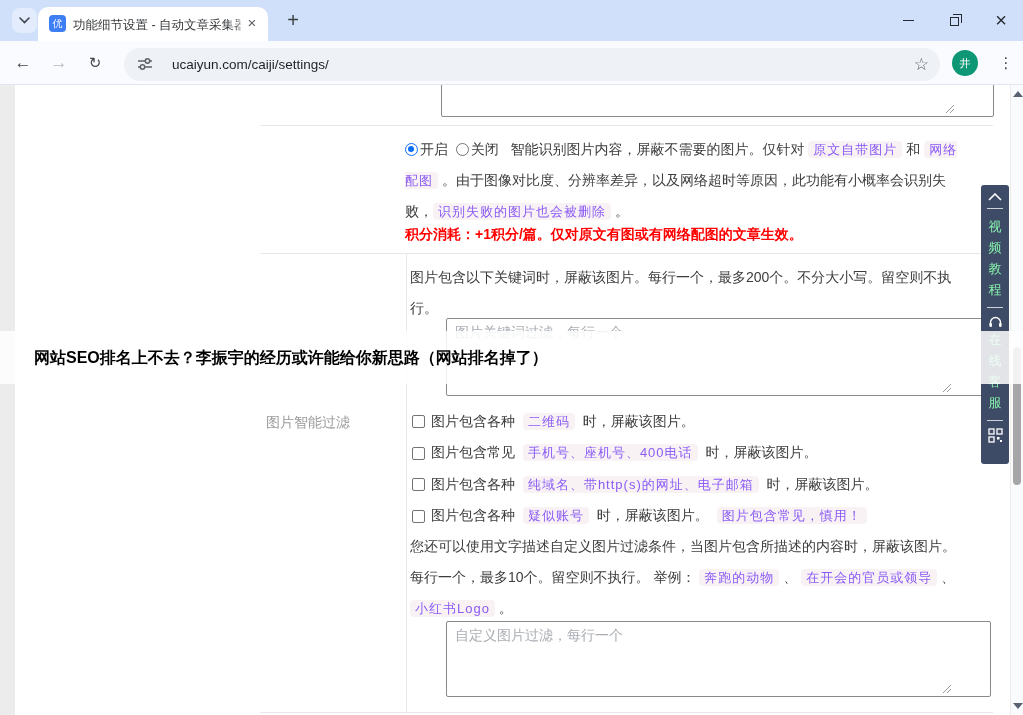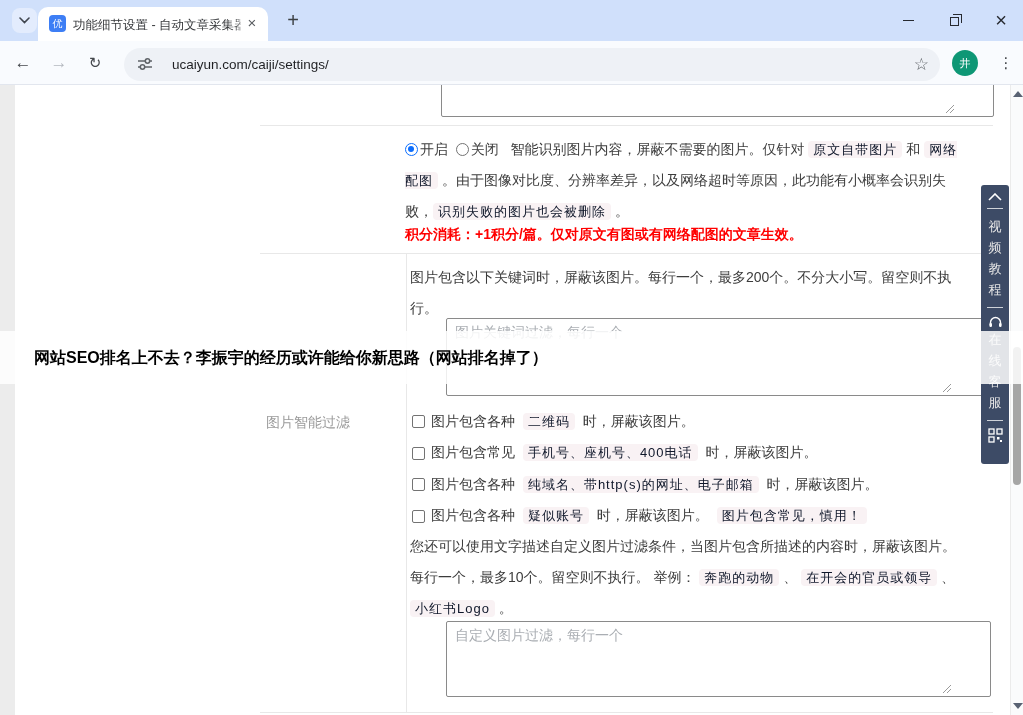--- a/index.html
+++ b/index.html
@@ -42,36 +42,36 @@
   .viewport { position:absolute; left:0; top:85px; width:1010px; height:630px; background:#ffffff; overflow:hidden; }
   .gutter { position:absolute; left:0; top:0; width:15px; height:630px; background:#ececec; }
   .hr { position:absolute; left:260px; width:733px; border-top:1px solid #e8e8e8; }
   .vdiv { position:absolute; left:406px; top:168px; width:0; height:459px; border-left:1px solid #e8e8e8; }
 
   textarea { position:absolute; border:1px solid #8a8a8a; border-radius:2px; resize:none; outline:none; font-family:inherit; font-size:14px; color:#333; padding:5px 8px; background:#fff;margin-left:36px; }
   textarea::placeholder { color:#aaaeb3; }
   .grip { position:absolute; width:10px; height:10px; background:repeating-linear-gradient(135deg, transparent 0 2px, #9a9a9a 2px 3px); clip-path:polygon(100% 0, 100% 100%, 0 100%); }
 
   .ptext { position:absolute; font-size:14px; line-height:31px; color:#3c3c3c; }
-  .code { color:#0f172a; background:#f9f2f4; padding:1px 5px; border-radius:4px; font-size:13px; letter-spacing:1px;text-align:center; }
+  .code { color:#8b5cf6; background:#f9f2f4; padding:1px 5px; border-radius:4px; font-size:13px; letter-spacing:1px;text-align:center; }
   .rednote { position:absolute; font-size:14px; line-height:31px; color:#ff0000; font-weight:600; }
   .rowlabel { position:absolute; left:255px; top:329px; width:95px; text-align:right; font-size:14px; color:#9b9b9b; }
 
   .radio { display:inline-block; width:13px; height:13px; border-radius:50%; vertical-align:-2px; margin-right:2px; position:relative; }
   .radio.on { border:1.5px solid #0d6efd; }
   .radio.on::after { content:""; position:absolute; left:2px; top:2px; width:6px; height:6px; border-radius:50%; background:#0d6efd; }
   .radio.off { border:1.5px solid #737373; }
   .cbx { display:inline-block; width:13px; height:13px; border:1.5px solid #737373; border-radius:2px; background:#fff; margin-right:3px; vertical-align:-2px; flex:0 0 13px; }
   .cbxrow { display:flex; align-items:center; height:31.5px; font-size:14px; color:#3c3c3c; white-space:nowrap; }
   .cbxrow span { margin:16px 2px; }
 
   
   .floatbar { position:absolute; left:981px; top:185px; width:28px; height:279px; background:#3d4b66; border-radius:3px; display:flex; flex-direction:column; align-items:center; padding-top:8px; z-index:4; }
   .fb-div { width:16px; border-top:1px solid rgba(255,255,255,0.75); margin:7px 0; }
-  .vtext { width:14px; text-align:center; font-size:13px; line-height:21px; color:#e5e5e5; word-break:break-all; cursor:pointer; }
+  .vtext { width:14px; text-align:center; font-size:13px; line-height:21px; color:#86efac; word-break:break-all; cursor:pointer; }
 
   
   .scrollbar { position:absolute; left:1010px; top:85px; width:13px; height:630px; background:#fafbfc; border-left:1px solid #ebebeb; z-index:3; }
   .sb-up, .sb-down { position:absolute; left:2px; width:0; height:0; border-left:5px solid transparent; border-right:5px solid transparent; cursor:pointer; }
   .sb-up { top:6px; border-bottom:6px solid #596273; }
   .sb-down { bottom:6px; border-top:6px solid #596273; }
   .sb-thumb { position:absolute; left:2px; top:262px; width:8px; height:138px; background:#a6a6a6; border-radius:4px; cursor:pointer; }
 
   
   .band { position:absolute; left:0; top:331px; width:1023px; height:53px; background:rgba(255,255,255,0.85); z-index:9; }

